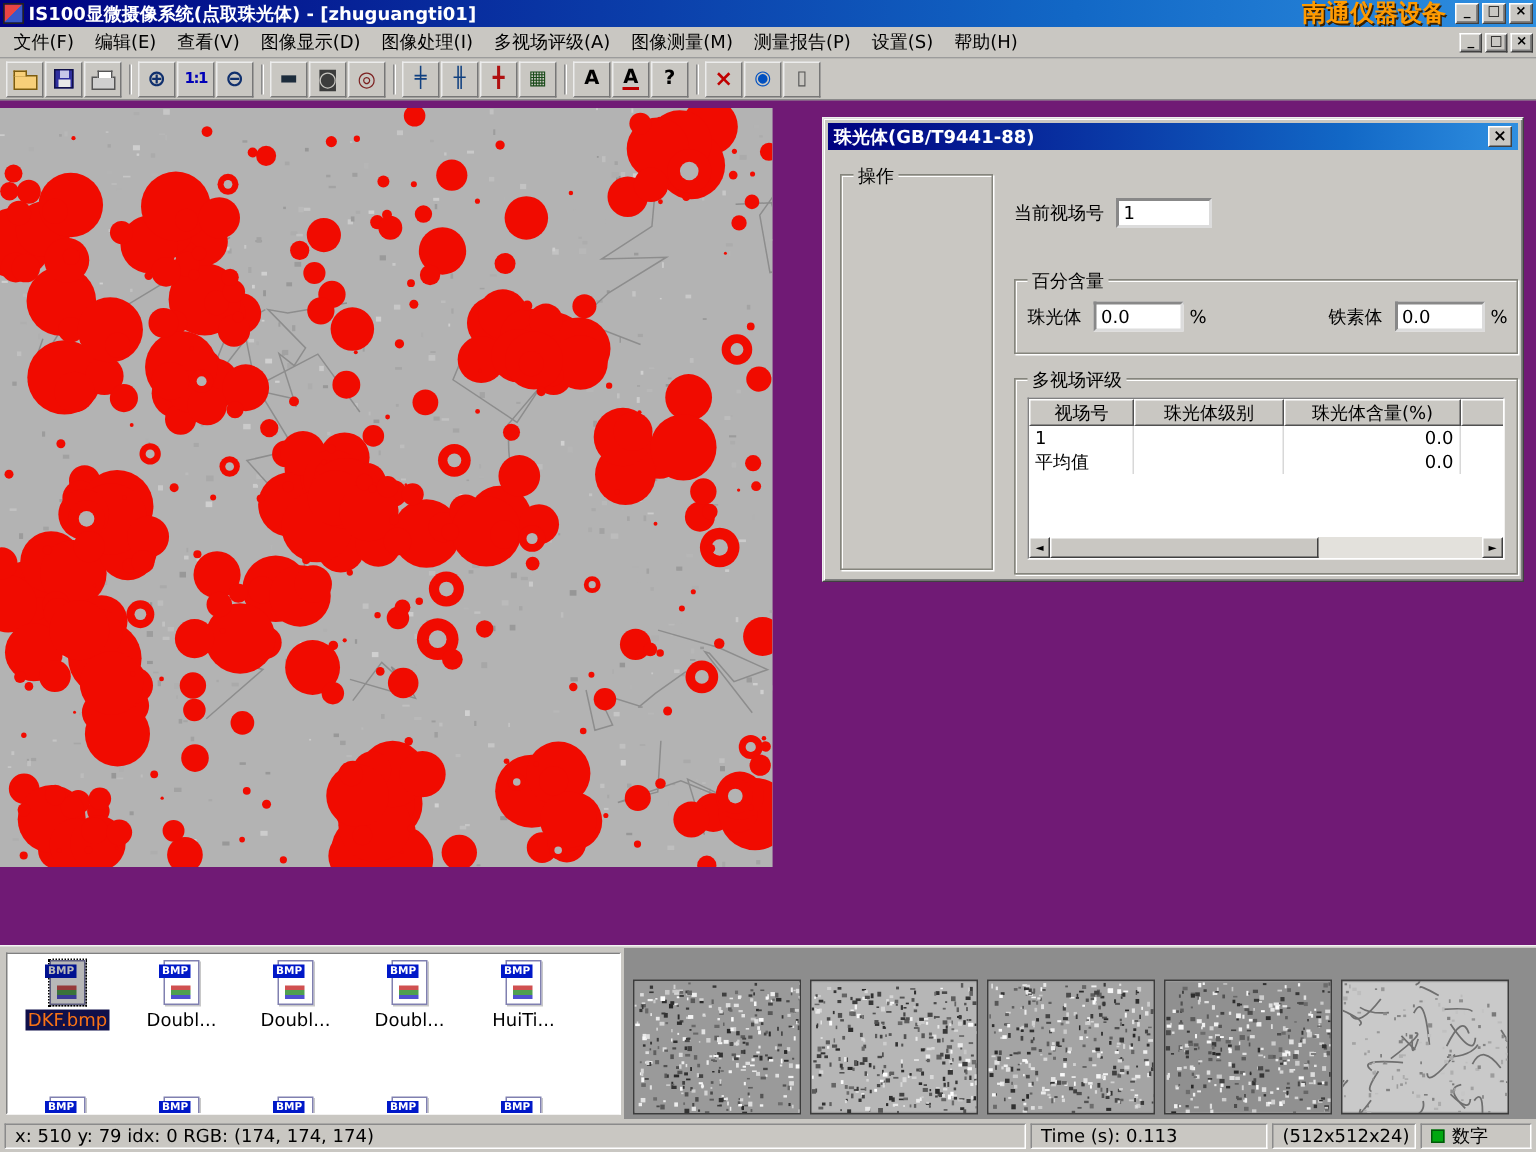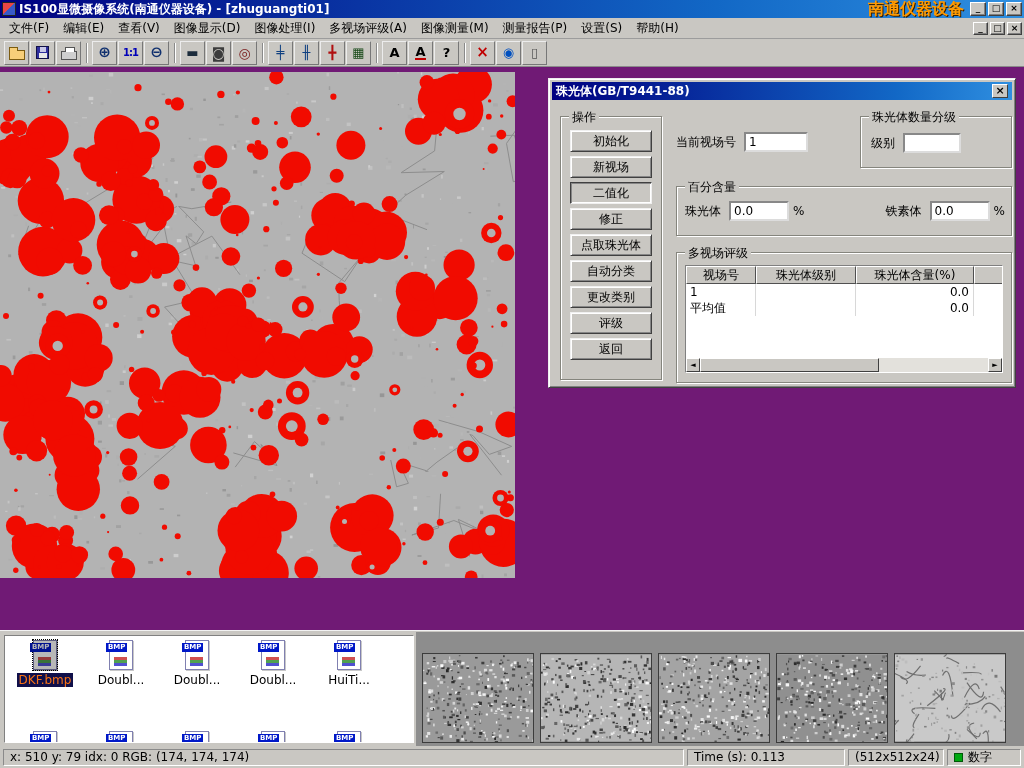--- a/index.html
+++ b/index.html
@@ -142,21 +142,21 @@
   .sb-mode{width:74px;}
   .mode-dot{width:9px;height:9px;background:#00a810;border:1px solid #005808;margin-right:5px;flex:none;}
 </style>
 </head>
 <body>
 
 <div id="root">
 
   <div class="titlebar">
     <div class="app-icon"></div>
-    <span class="title-text">IS100显微摄像系统(南通仪器设备) - [zhuguangti01]</span>
+    <span class="title-text">IS100显微摄像系统(点取珠光体) - [zhuguangti01]</span>
     <span class="vendor">南通仪器设备</span>
     <div class="winbtns">
         <div class="winbtn">_</div>
         <div class="winbtn">□</div>
         <div class="winbtn">×</div>
       </div>
   </div>
 
   <div class="menubar">
     <div class="menu-items">
@@ -1216,45 +1216,27 @@
 
     <div class="dialog">
       <div class="dlg-title">
         <span class="dlg-title-text">珠光体(GB/T9441-88)</span>
         <div class="dlg-close">×</div>
       </div>
       <div class="dlg-body">
 
         <div class="groupbox gb-ops">
           <span class="gb-legend">操作</span>
-          <div class="ops-buttons">
-              <div class="opbtn">初始化</div>
-              <div class="opbtn">新视场</div>
-              <div class="opbtn pressed">二值化</div>
-              <div class="opbtn">修正</div>
-              <div class="opbtn">点取珠光体</div>
-              <div class="opbtn">自动分类</div>
-              <div class="opbtn">更改类别</div>
-              <div class="opbtn">评级</div>
-              <div class="opbtn">返回</div>
-            </div>
         </div>
 
         <div class="cf-row">
           <span>当前视场号</span>
           <input class="field cf-input" value="1" style="">
         </div>
 
-        <div class="groupbox gb-grading">
-          <span class="gb-legend">珠光体数量分级</span>
-          <div class="grading-row">
-            <span>级别</span>
-            <input class="field lvl-input" value="" style="">
-          </div>
-        </div>
 
         <div class="groupbox gb-percent">
           <span class="gb-legend">百分含量</span>
           <div class="percent-row">
             <span>珠光体</span>
             <input class="field pct-input" value="0.0" style="">
             <span>%</span>
             <span class="pct-spacer"></span>
             <span>铁素体</span>
             <input class="field pct-input" value="0.0" style="">

